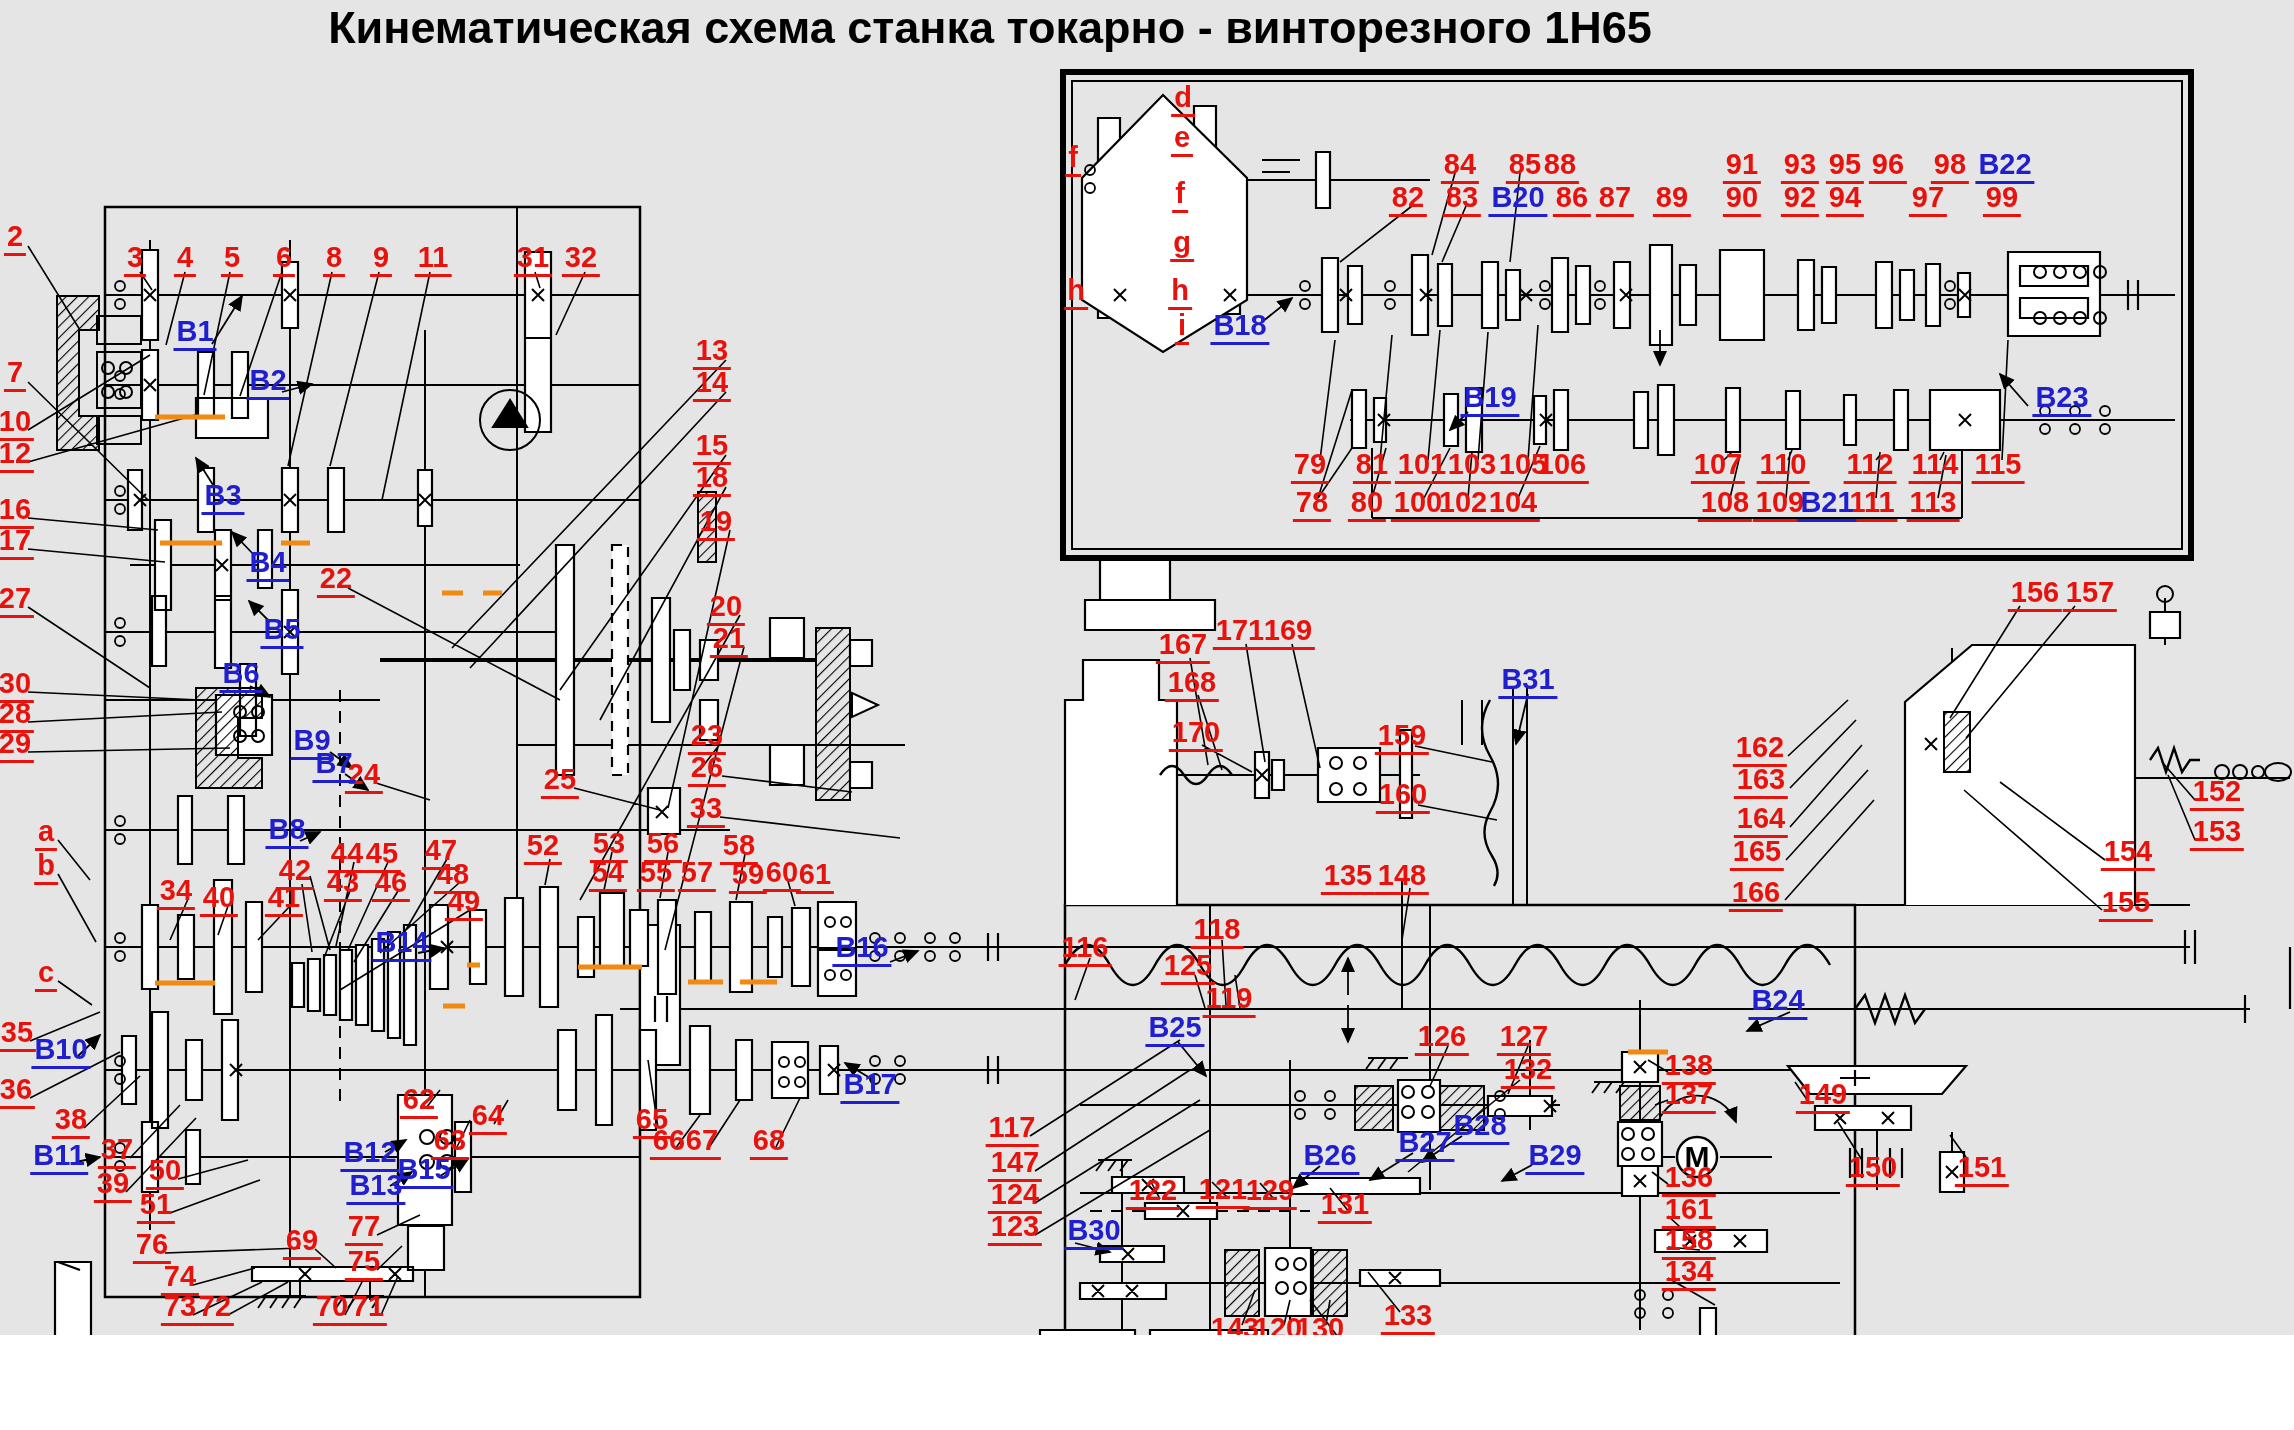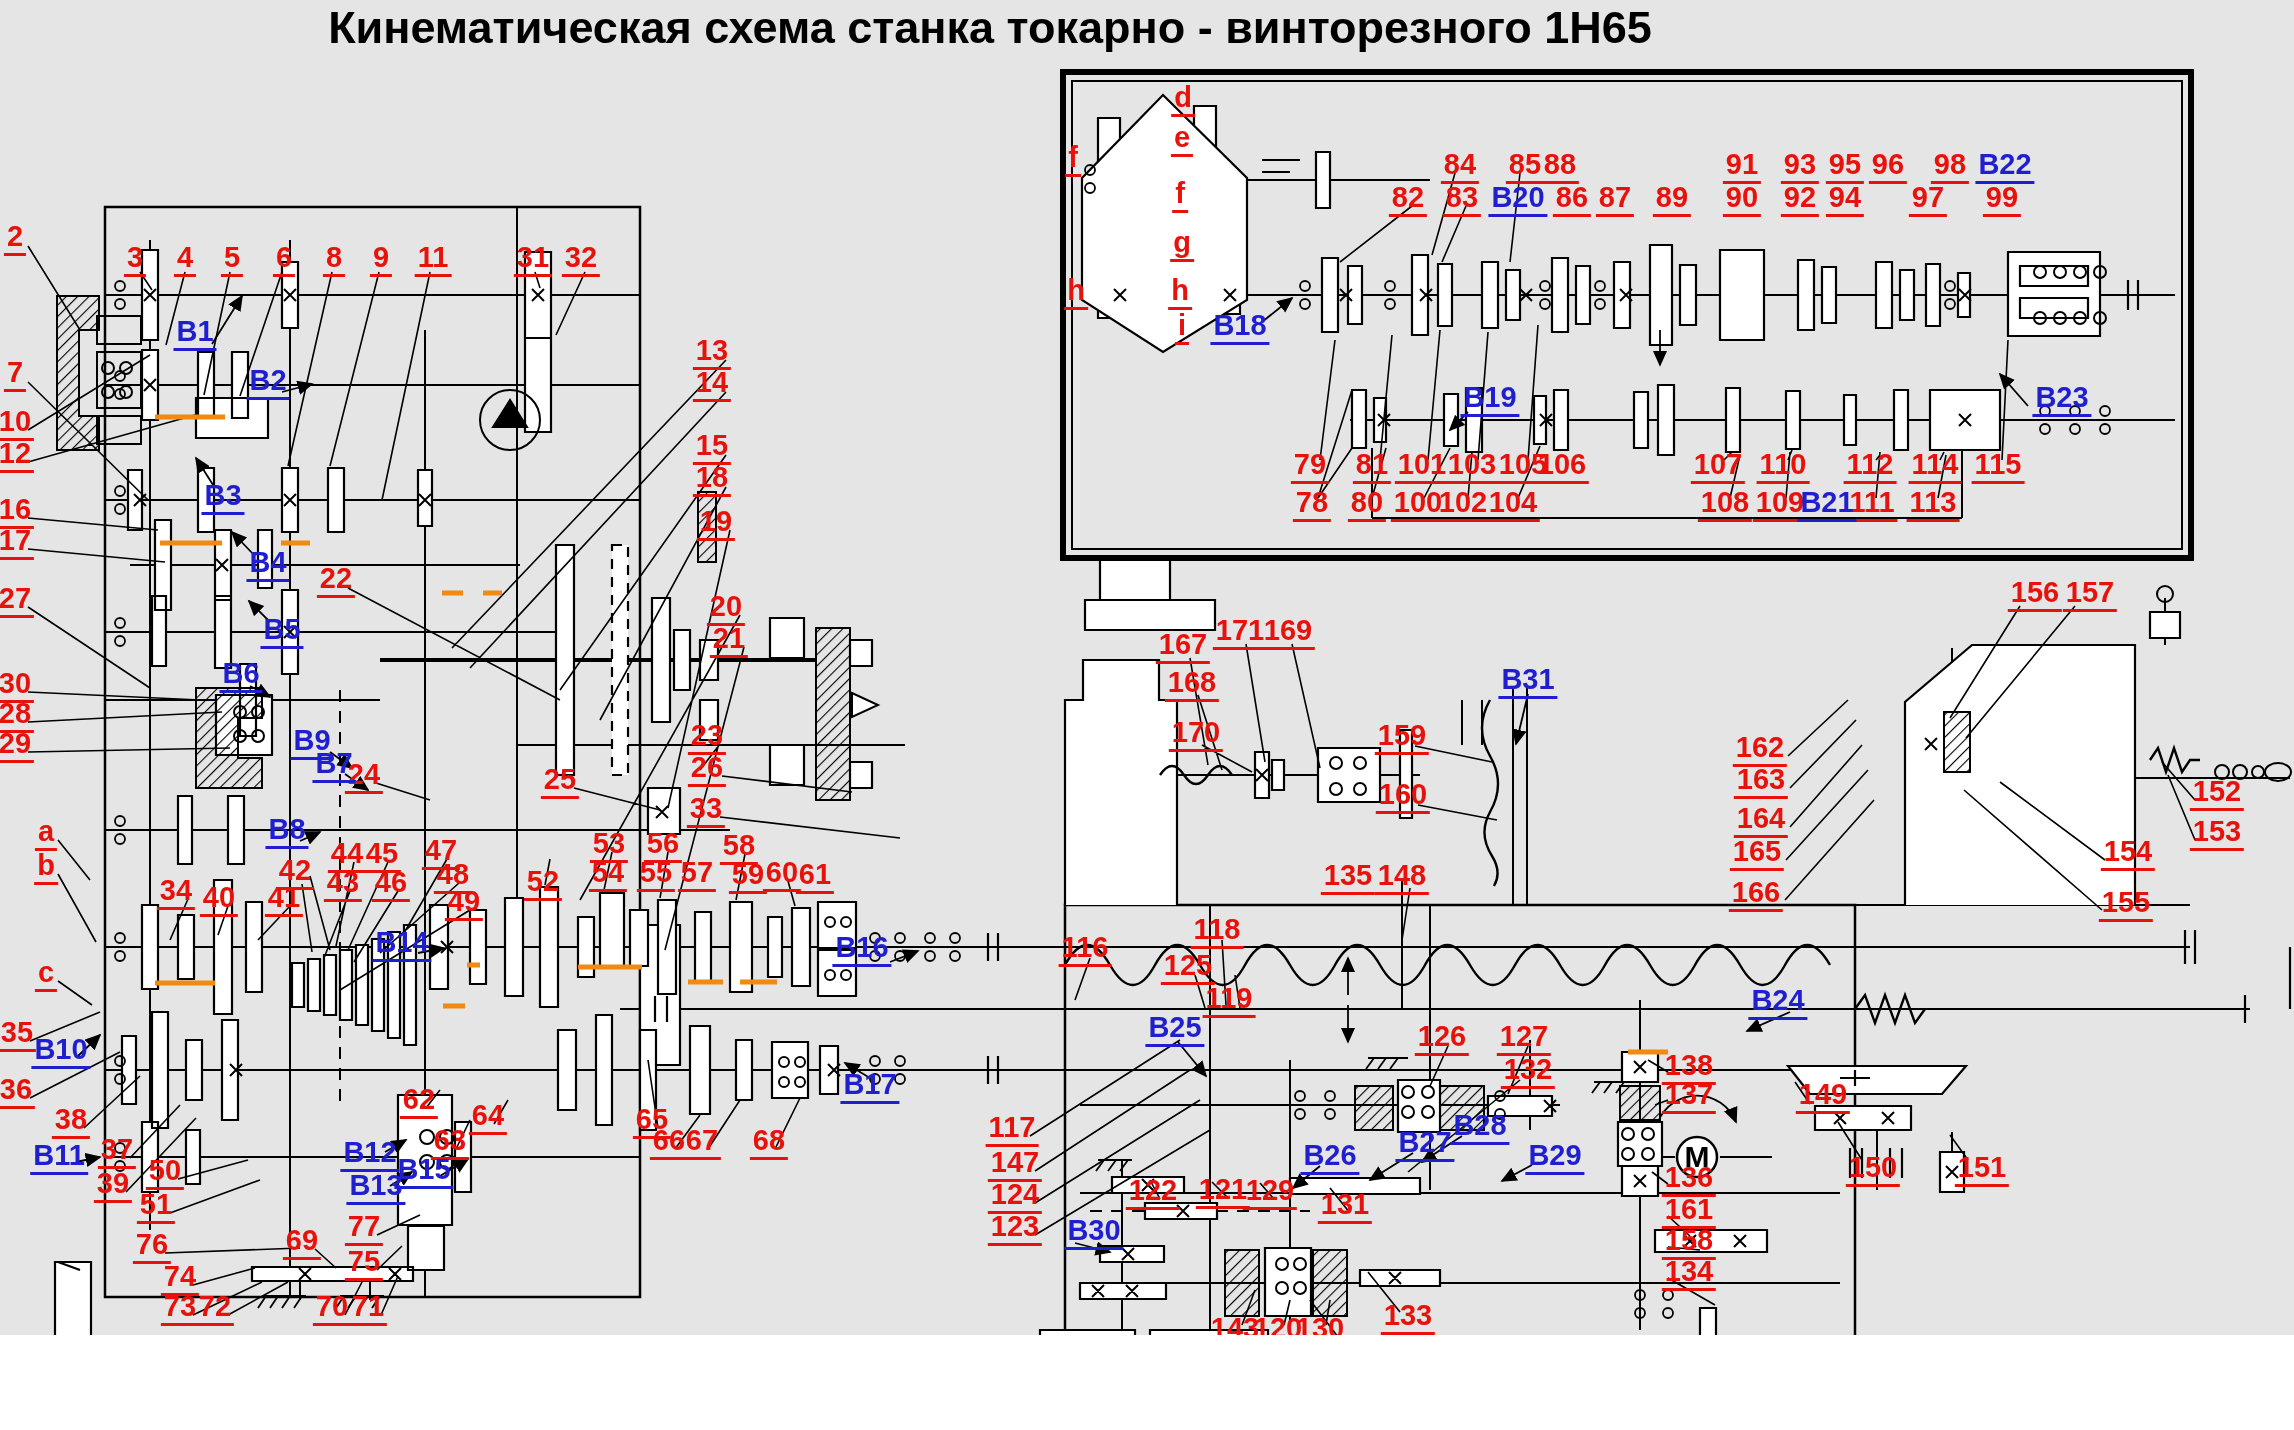--- a/index.html
+++ b/index.html
@@ -426,21 +426,21 @@
       <div class="lbl red" style="left: 295px; top: 873px;">42</div>
       <div class="lbl red" style="left: 343px; top: 885px;">43</div>
       <div class="lbl red" style="left: 347px; top: 856px;">44</div>
       <div class="lbl red" style="left: 382px; top: 856px;">45</div>
       <div class="lbl red" style="left: 391px; top: 885px;">46</div>
       <div class="lbl red" style="left: 441px; top: 853px;">47</div>
       <div class="lbl red" style="left: 453px; top: 877px;">48</div>
       <div class="lbl red" style="left: 464px; top: 904px;">49</div>
       <div class="lbl red" style="left: 165px; top: 1173px;">50</div>
       <div class="lbl red" style="left: 156px; top: 1207px;">51</div>
-      <div class="lbl red" style="left: 543px; top: 848px; margin-top: 36px;">52</div>
+      <div class="lbl red" style="left: 543px; top: 848px;">52</div>
       <div class="lbl red" style="left: 609px; top: 846px;">53</div>
       <div class="lbl red" style="left: 608px; top: 875px;">54</div>
       <div class="lbl red" style="left: 656px; top: 875px;">55</div>
       <div class="lbl red" style="left: 663px; top: 846px;">56</div>
       <div class="lbl red" style="left: 697px; top: 875px;">57</div>
       <div class="lbl red" style="left: 739px; top: 848px;">58</div>
       <div class="lbl red" style="left: 748px; top: 877px;">59</div>
       <div class="lbl red" style="left: 782px; top: 875px;">60</div>
       <div class="lbl red" style="left: 815px; top: 877px;">61</div>
       <div class="lbl red" style="left: 419px; top: 1102px;">62</div>

